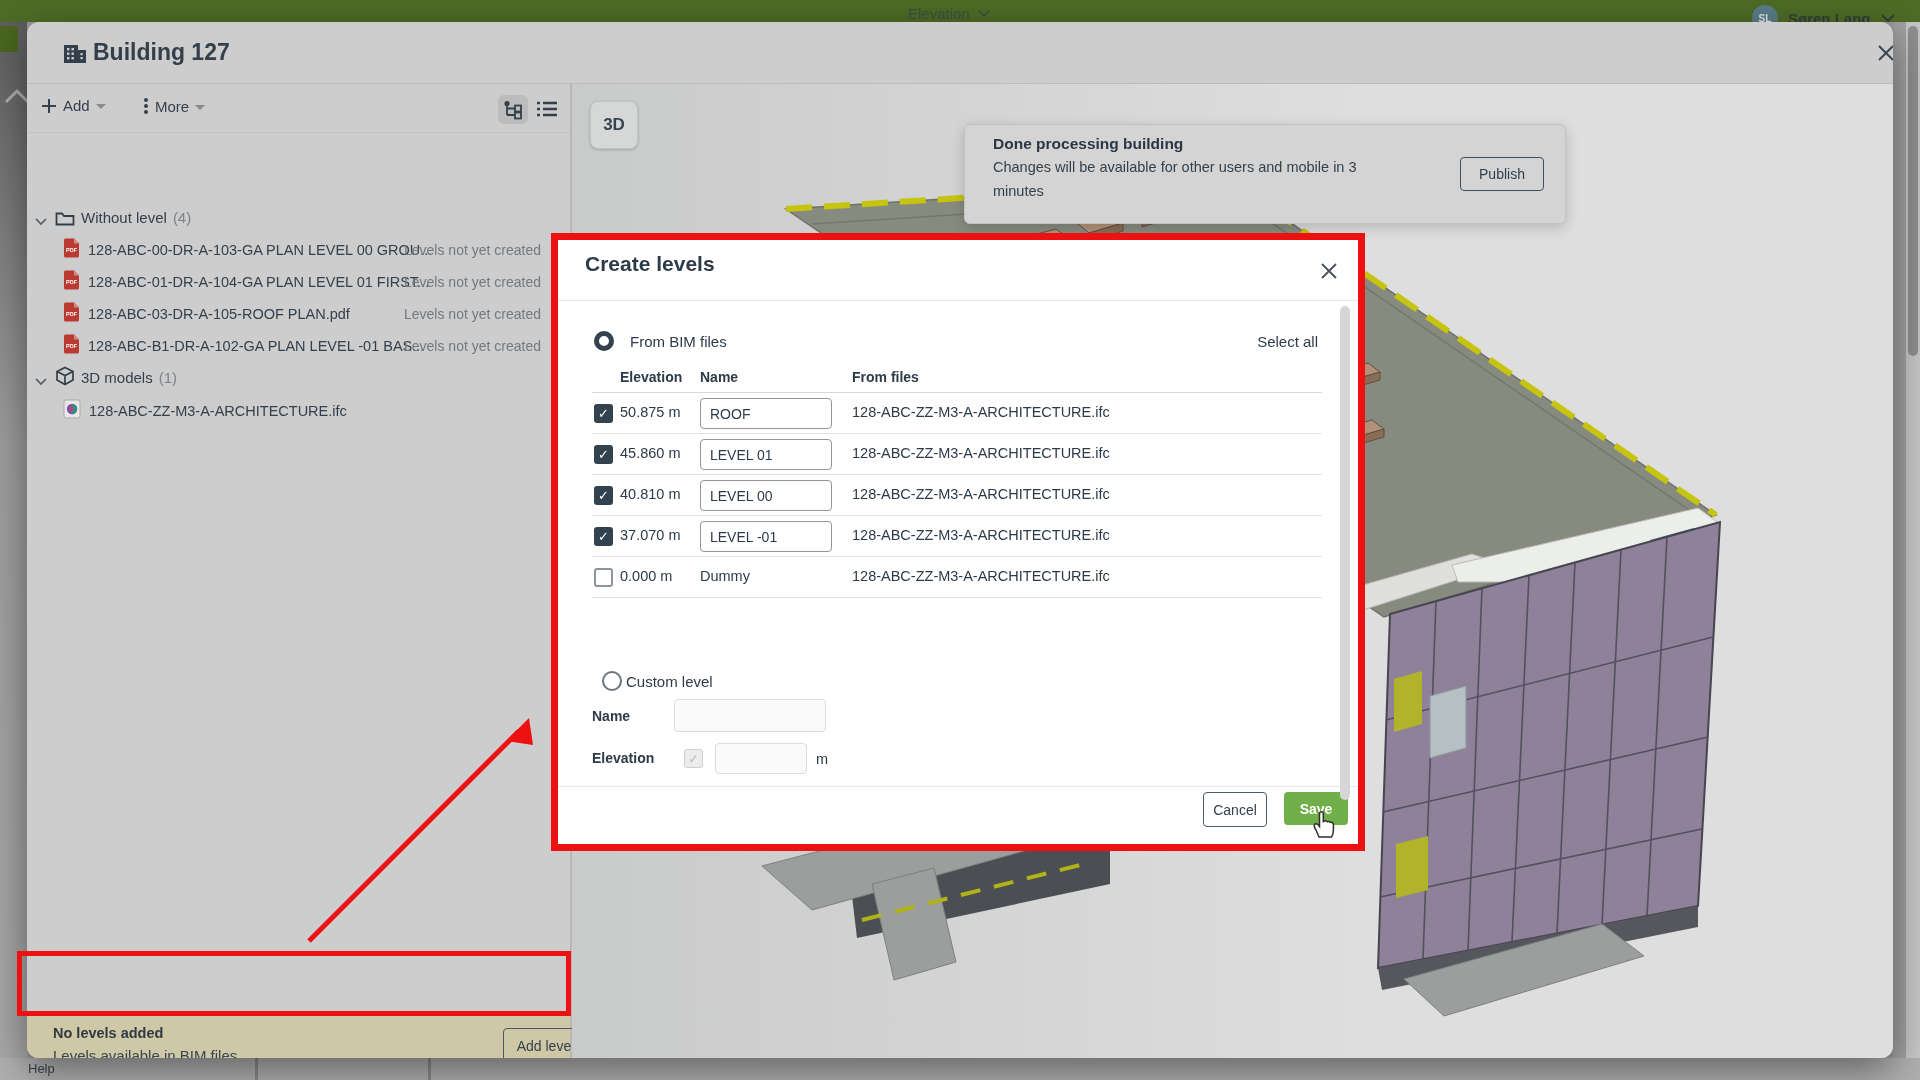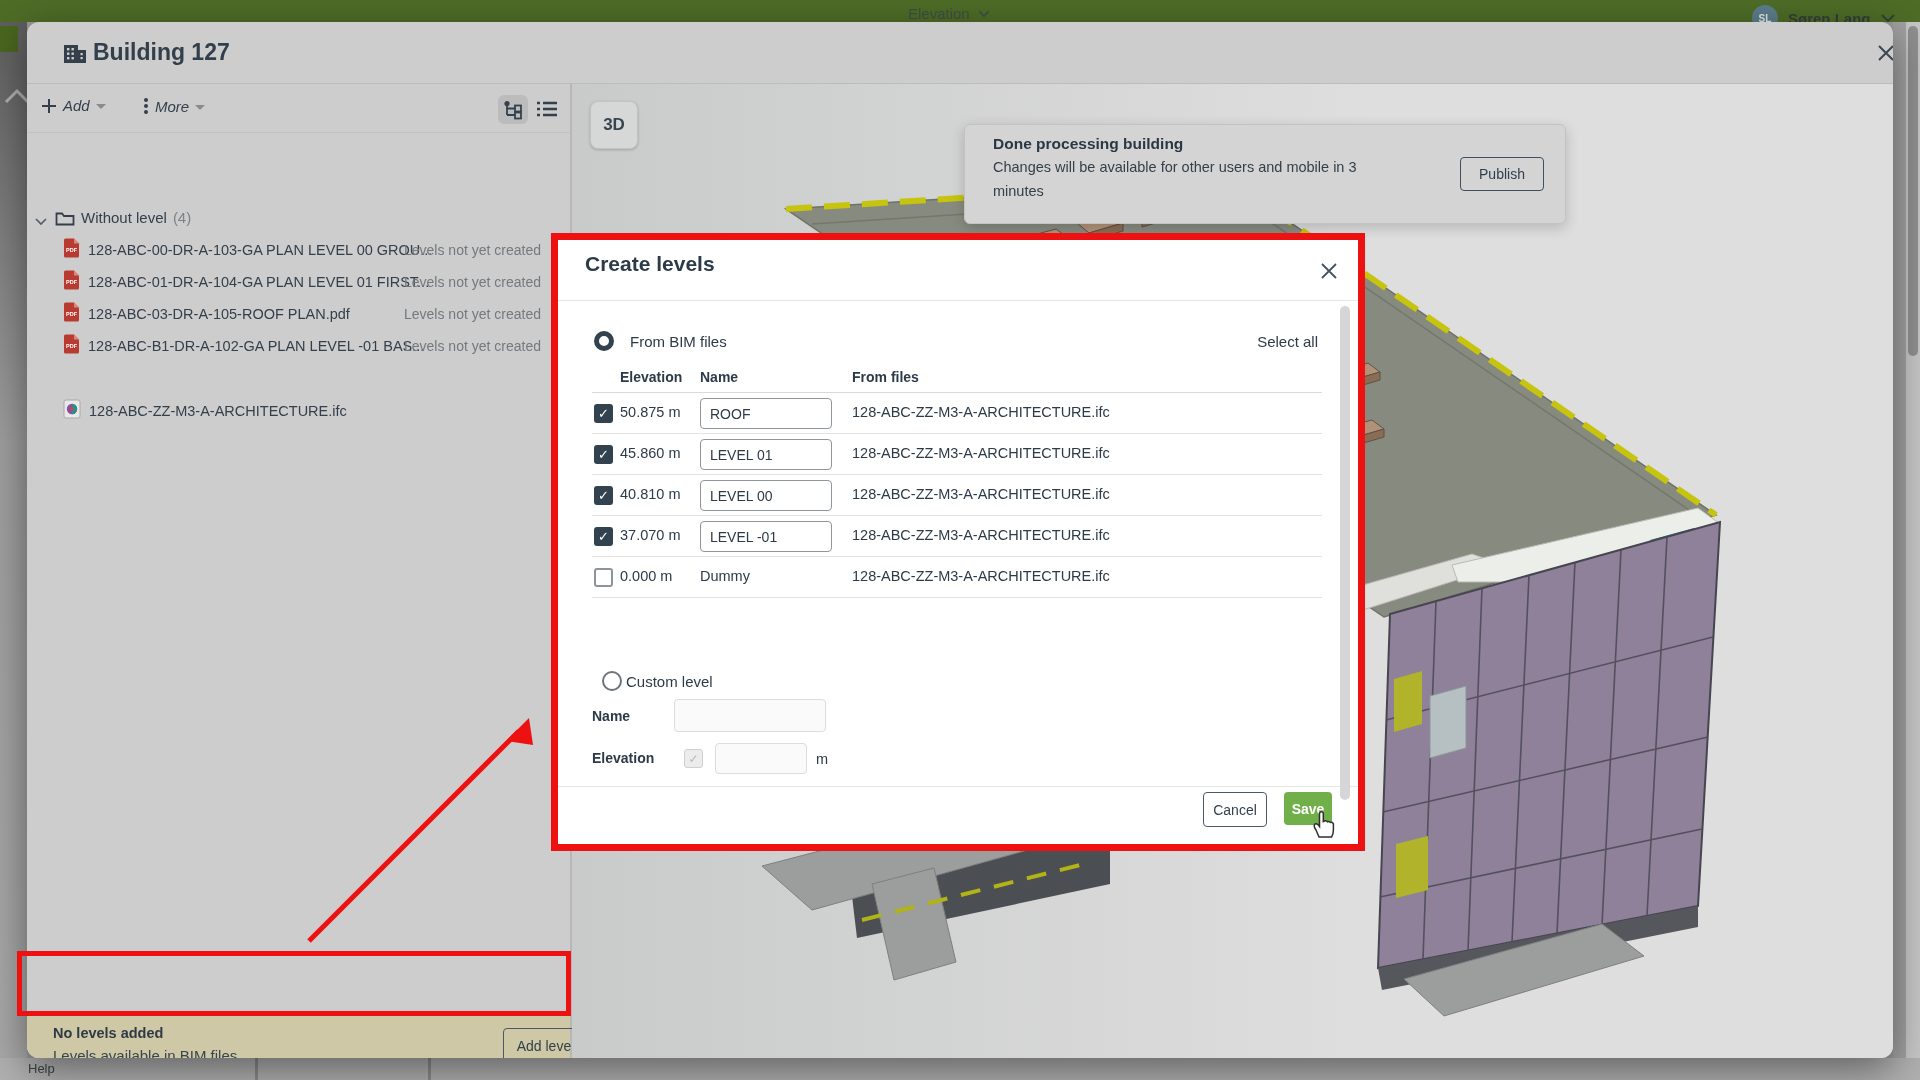--- a/index.html
+++ b/index.html
@@ -25,21 +25,21 @@
   
   .panel{left:27px;top:22px;width:1866px;height:1036px;background:#cdcdcd;border-radius:12px;
          box-shadow:0 12px 40px rgba(0,0,0,.45);overflow:hidden;}
   .p-header{left:0;top:0;width:1866px;height:61px;border-bottom:1px solid #bcbcbc;}
   .p-title{left:66px;top:17px;font-size:23px;font-weight:bold;color:#333f4a;}
   .icon-btn{display:flex;align-items:center;justify-content:center;cursor:pointer;}
   .p-close{left:1846px;top:18px;width:26px;height:26px;}
   
   .tree{left:0;top:62px;width:543px;height:974px;background:#cdcdcd;border-right:2px solid #b7b7b7;}
   .toolbar{left:0;top:0;width:543px;height:48px;border-bottom:1px solid #c2c2c2;}
-  .tb-item{display:flex;align-items:center;gap:6px;font-size:15px;color:#333f4a;cursor:pointer;font-style:italic;}
+  .tb-item{display:flex;align-items:center;gap:6px;font-size:15px;color:#333f4a;cursor:pointer;}
   .caret{width:0;height:0;border-left:5px solid transparent;border-right:5px solid transparent;border-top:5px solid #8a8a8a;margin-top:2px;}
   .tb-viewbtn{left:471px;top:11px;width:30px;height:29px;background:#bcbcbc;border-radius:6px;}
   .tb-listbtn{left:507px;top:13px;width:26px;height:24px;}
   .trow{position:absolute;left:0;width:541px;height:30px;display:flex;align-items:flex-end;cursor:pointer;}
   .trow .chev{margin-left:8px;width:14px;}
   .glabel{font-size:15px;color:#333f4a;margin-left:6px;}
   .gcount{font-size:15px;color:#7d8388;margin-left:6px;}
   .fname{font-size:14.5px;color:#333f4a;margin-left:8px;white-space:nowrap;}
   .fstatus{position:absolute;left:377px;font-size:14px;color:#73797e;}
   .ficon{margin-left:36px;flex:none;}
@@ -92,21 +92,21 @@
   .m-custinput{left:116px;top:459px;width:152px;height:33px;background:#fafafa;border:1px solid #dcdcdc;border-radius:4px;
                box-sizing:border-box;font-family:"Liberation Sans",sans-serif;font-size:14px;padding:0 8px;}
   .cb-disabled{left:126px;top:509px;width:17px;height:17px;background:#ececec;border:1px solid #cfcfcf;border-radius:3px;
                color:#b7b7b7;font-size:12px;display:flex;align-items:center;justify-content:center;}
   .m-elevinput{left:157px;top:503px;width:92px;height:31px;background:#fafafa;border:1px solid #dcdcdc;border-radius:4px;
                box-sizing:border-box;font-family:"Liberation Sans",sans-serif;font-size:14px;padding:0 8px;}
   .m-unit{left:258px;top:511px;font-size:14.5px;color:#2d3a48;}
   .m-footline{left:0;top:546px;width:800px;height:1px;background:#e6e6e6;}
   .btn-cancel{left:645px;top:552px;width:62px;height:33px;border:1px solid #4a5a68;border-radius:4px;background:#fff;
               font-size:14px;color:#33424f;display:flex;align-items:center;justify-content:center;cursor:pointer;}
-  .btn-save{left:726px;top:552px;width:48px;height:33px;border-radius:4px;background:#70af49;
+  .btn-save{left:726px;top:552px;width:64px;height:33px;border-radius:4px;background:#70af49;
             font-size:14px;font-weight:bold;color:#fff;display:flex;align-items:center;justify-content:center;cursor:pointer;}
   .m-scroll{left:782px;top:66px;width:10px;height:494px;background:#d6d6d6;border-radius:5px;cursor:pointer;}
   svg{display:block;}
 </style>
 </head>
 <body>
 
 <div class="abs topbar">
   <div class="abs topbar-locations">
     <span>Elevation</span>
@@ -238,20 +238,30 @@
     <div class="trow" style="top:240px">
       <svg class="ficon" width="17" height="20">
         <path d="M1 2 Q1 0.5 2.5 0.5 L11 0.5 L16 5.5 L16 18 Q16 19.5 14.5 19.5 L2.5 19.5 Q1 19.5 1 18 Z" fill="#b93a2f"></path>
         <path d="M11 0.5 L11 5.5 L16 5.5" fill="#d98a83"></path>
         <text x="3" y="14" font-size="5.5" font-weight="bold" fill="#fff" font-family="Liberation Sans">PDF</text>
       </svg>
       <span class="fname">128-ABC-B1-DR-A-102-GA PLAN LEVEL -01 BAS...</span>
       <span class="fstatus">Levels not yet created</span>
     </div>
 
+    <div class="trow" style="top:272px">
+      <svg class="chev" width="12" height="8">
+          <path d="M1 1 L6 6 L11 1" fill="none" stroke="#555e66" stroke-width="1.7"></path>
+        </svg>
+      <svg width="20" height="20" style="margin-left:6px">
+        <path d="M10 1.5 L18 5.5 L18 14 L10 18.5 L2 14 L2 5.5 Z M2 5.5 L10 9.5 L18 5.5 M10 9.5 L10 18.5" fill="none" stroke="#333f4a" stroke-width="1.7"></path>
+      </svg>
+      <span class="glabel">3D models</span>
+      <span class="gcount">(1)</span>
+    </div>
     <div class="trow" style="top:305px">
       <svg class="ficon" width="18" height="20">
         <rect x="1" y="1" width="16" height="18" rx="2" fill="#e9e9e9" stroke="#a9a9a9"></rect>
         <circle cx="9" cy="10" r="5.2" fill="#8a4fa0"></circle>
         <path d="M9 4.8 A5.2 5.2 0 0 1 9 15.2 Z" fill="#2a8f85"></path>
         <circle cx="9" cy="10" r="1.8" fill="#c6474f"></circle>
       </svg>
       <span class="fname">128-ABC-ZZ-M3-A-ARCHITECTURE.ifc</span>
     </div>
 

